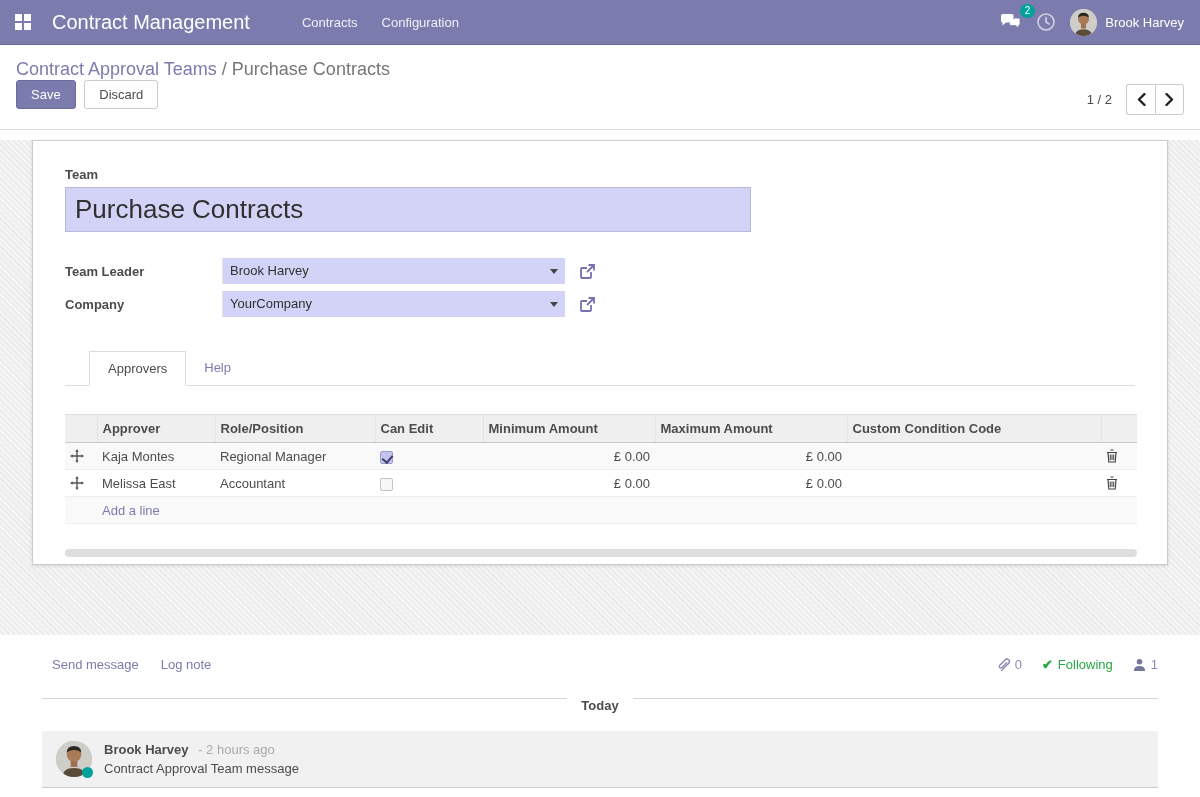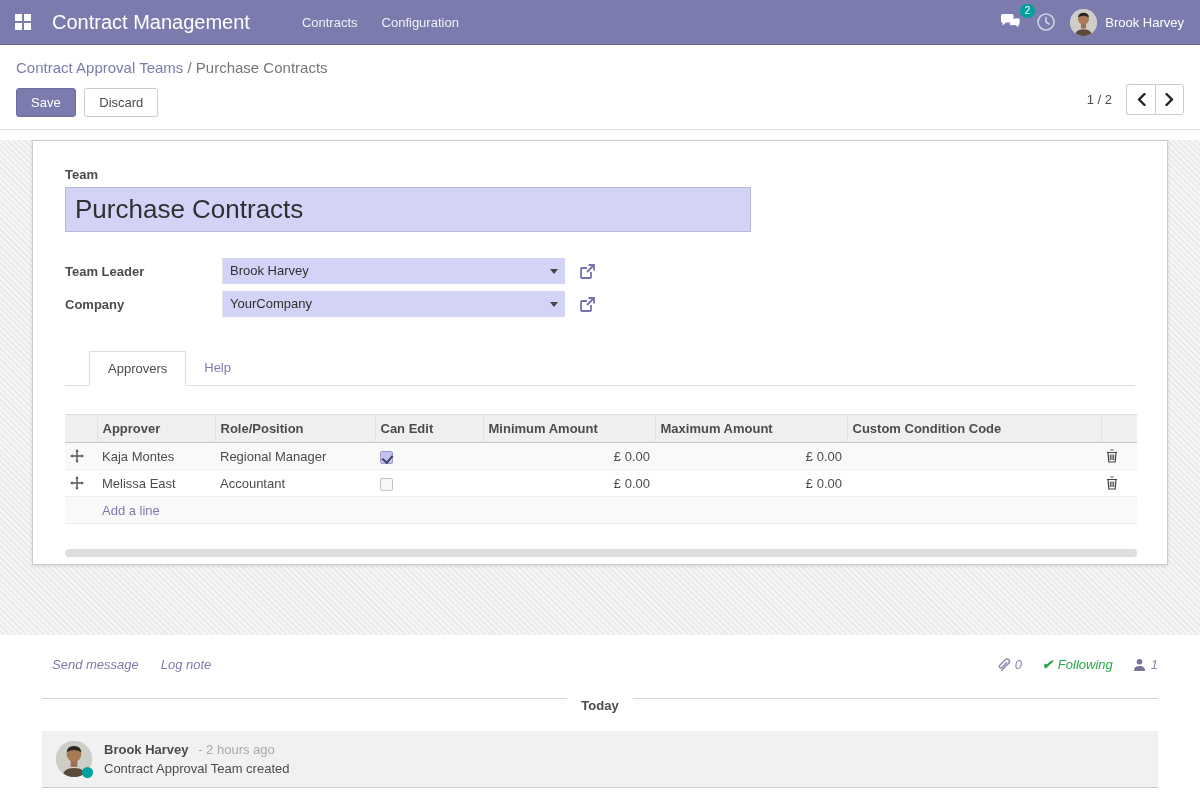--- a/index.html
+++ b/index.html
@@ -19,21 +19,21 @@
   .nav-icon-btn { position:relative; display:flex; align-items:center; cursor:pointer; }
   .badge { position:absolute; top:-9px; right:-13px; background:#00a09d; color:#fff; font-size:10px; line-height:14px; padding:0 5px; border-radius:8px; }
   .user-menu { display:flex; align-items:center; gap:8px; cursor:pointer; }
   .avatar { border-radius:50%; overflow:hidden; background:#c9c9c9; display:block; }
   .avatar-nav { width:27px; height:27px; }
   .user-name { color:#fff; font-size:13px; }
 
   
   .control-panel { height:85px; background:#fff; border-bottom:1px solid #ddd; padding:14px 16px 0 16px; display:flex; justify-content:space-between; }
   .cp-left {}
-  .breadcrumb { font-size:15px; margin-bottom:12px; }
+  .breadcrumb { font-size:18px; }
   .breadcrumb a { color:#7c7bad; text-decoration:none; cursor:pointer; }
   .breadcrumb .sep, .breadcrumb .current { color:#777; }
   .btn { display:inline-block; font-size:13px; padding:6px 14px; border-radius:3px; cursor:pointer; border:1px solid transparent; }
   .btn-primary { background:#7c7bad; border-color:#6d6c9c; color:#fff; }
   .btn-default { background:#fff; border-color:#ccc; color:#4c4c4c; margin-left:5px; }
   .cp-right { display:flex; align-items:center; align-self:flex-end; margin-bottom:14px; gap:14px; }
   .pager-value { color:#4c4c4c; }
   .pager-btns { display:flex; }
   .pager-btn { width:29px; height:31px; background:#fff; border:1px solid #ccc; display:flex; align-items:center; justify-content:center; cursor:pointer; }
   .pager-btn.prev { border-radius:3px 0 0 3px; border-right:none; }
@@ -67,21 +67,21 @@
   .handle-cell { text-align:center; cursor:move; }
   .trash-cell { text-align:center; cursor:pointer; }
   .cbx { width:13px; height:13px; border:1px solid #c3c3c3; border-radius:2px; background:#f7f7f7; position:relative; display:inline-block; vertical-align:middle; cursor:pointer; }
   .cbx.checked { background:#c3c3ee; border-color:#9d9dcc; }
   .cbx.checked::after { content:""; position:absolute; left:2.5px; top:1px; width:5px; height:8px; border:solid #3d3d66; border-width:0 2px 2px 0; transform:rotate(40deg); }
   .add-line a { color:#7c7bad; text-decoration:none; cursor:pointer; }
   .hscroll { width:1072px; height:8px; background:#dedede; border-radius:4px; margin-top:25px; }
 
   
   .chatter { padding:22px 42px 0 42px; background:#fff; }
-  .chatter-top { display:flex; align-items:center;font-style:italic; }
+  .chatter-top { display:flex; align-items:center; }
   .chatter-links { display:flex; gap:22px; padding-left:10px; }
   .chatter-links a { color:#7c7bad; text-decoration:none; cursor:pointer; }
   .chatter-right { margin-left:auto; display:flex; align-items:center; gap:20px; }
   .attach-btn { display:flex; align-items:center; gap:4px; color:#8a89b5; cursor:pointer; }
   .follow-btn { color:#28a745; cursor:pointer; display:flex; align-items:center; gap:5px; }
   .follow-btn .chk { font-weight:bold; }
   .followers-btn { display:flex; align-items:center; gap:5px; color:#75749f; cursor:pointer; }
   .followers-btn .cnt { color:#8a89b5; }
   .date-divider { display:flex; margin:26px 0 18px; }
   .date-divider .line { flex:1; height:1px; background:#d4d4d4; }
@@ -327,16 +327,16 @@
           <path d="M9.5 10 Q10 4.5 16 4.5 Q22 4.5 22.5 10 Q19 8 16 8 Q13 8 9.5 10Z" fill="#2c2620"></path>
         </svg>
       </span>
       <span class="status-dot"></span>
     </div>
     <div class="msg-body">
       <div class="l1">
         <span class="msg-author">Brook Harvey</span>
         <span class="msg-time">- 2 hours ago</span>
       </div>
-      <div class="msg-text">Contract Approval Team created</div>
+      <div class="msg-text">Contract Approval Team message</div>
     </div>
   </div>
 </div>
 
 </body></html>

